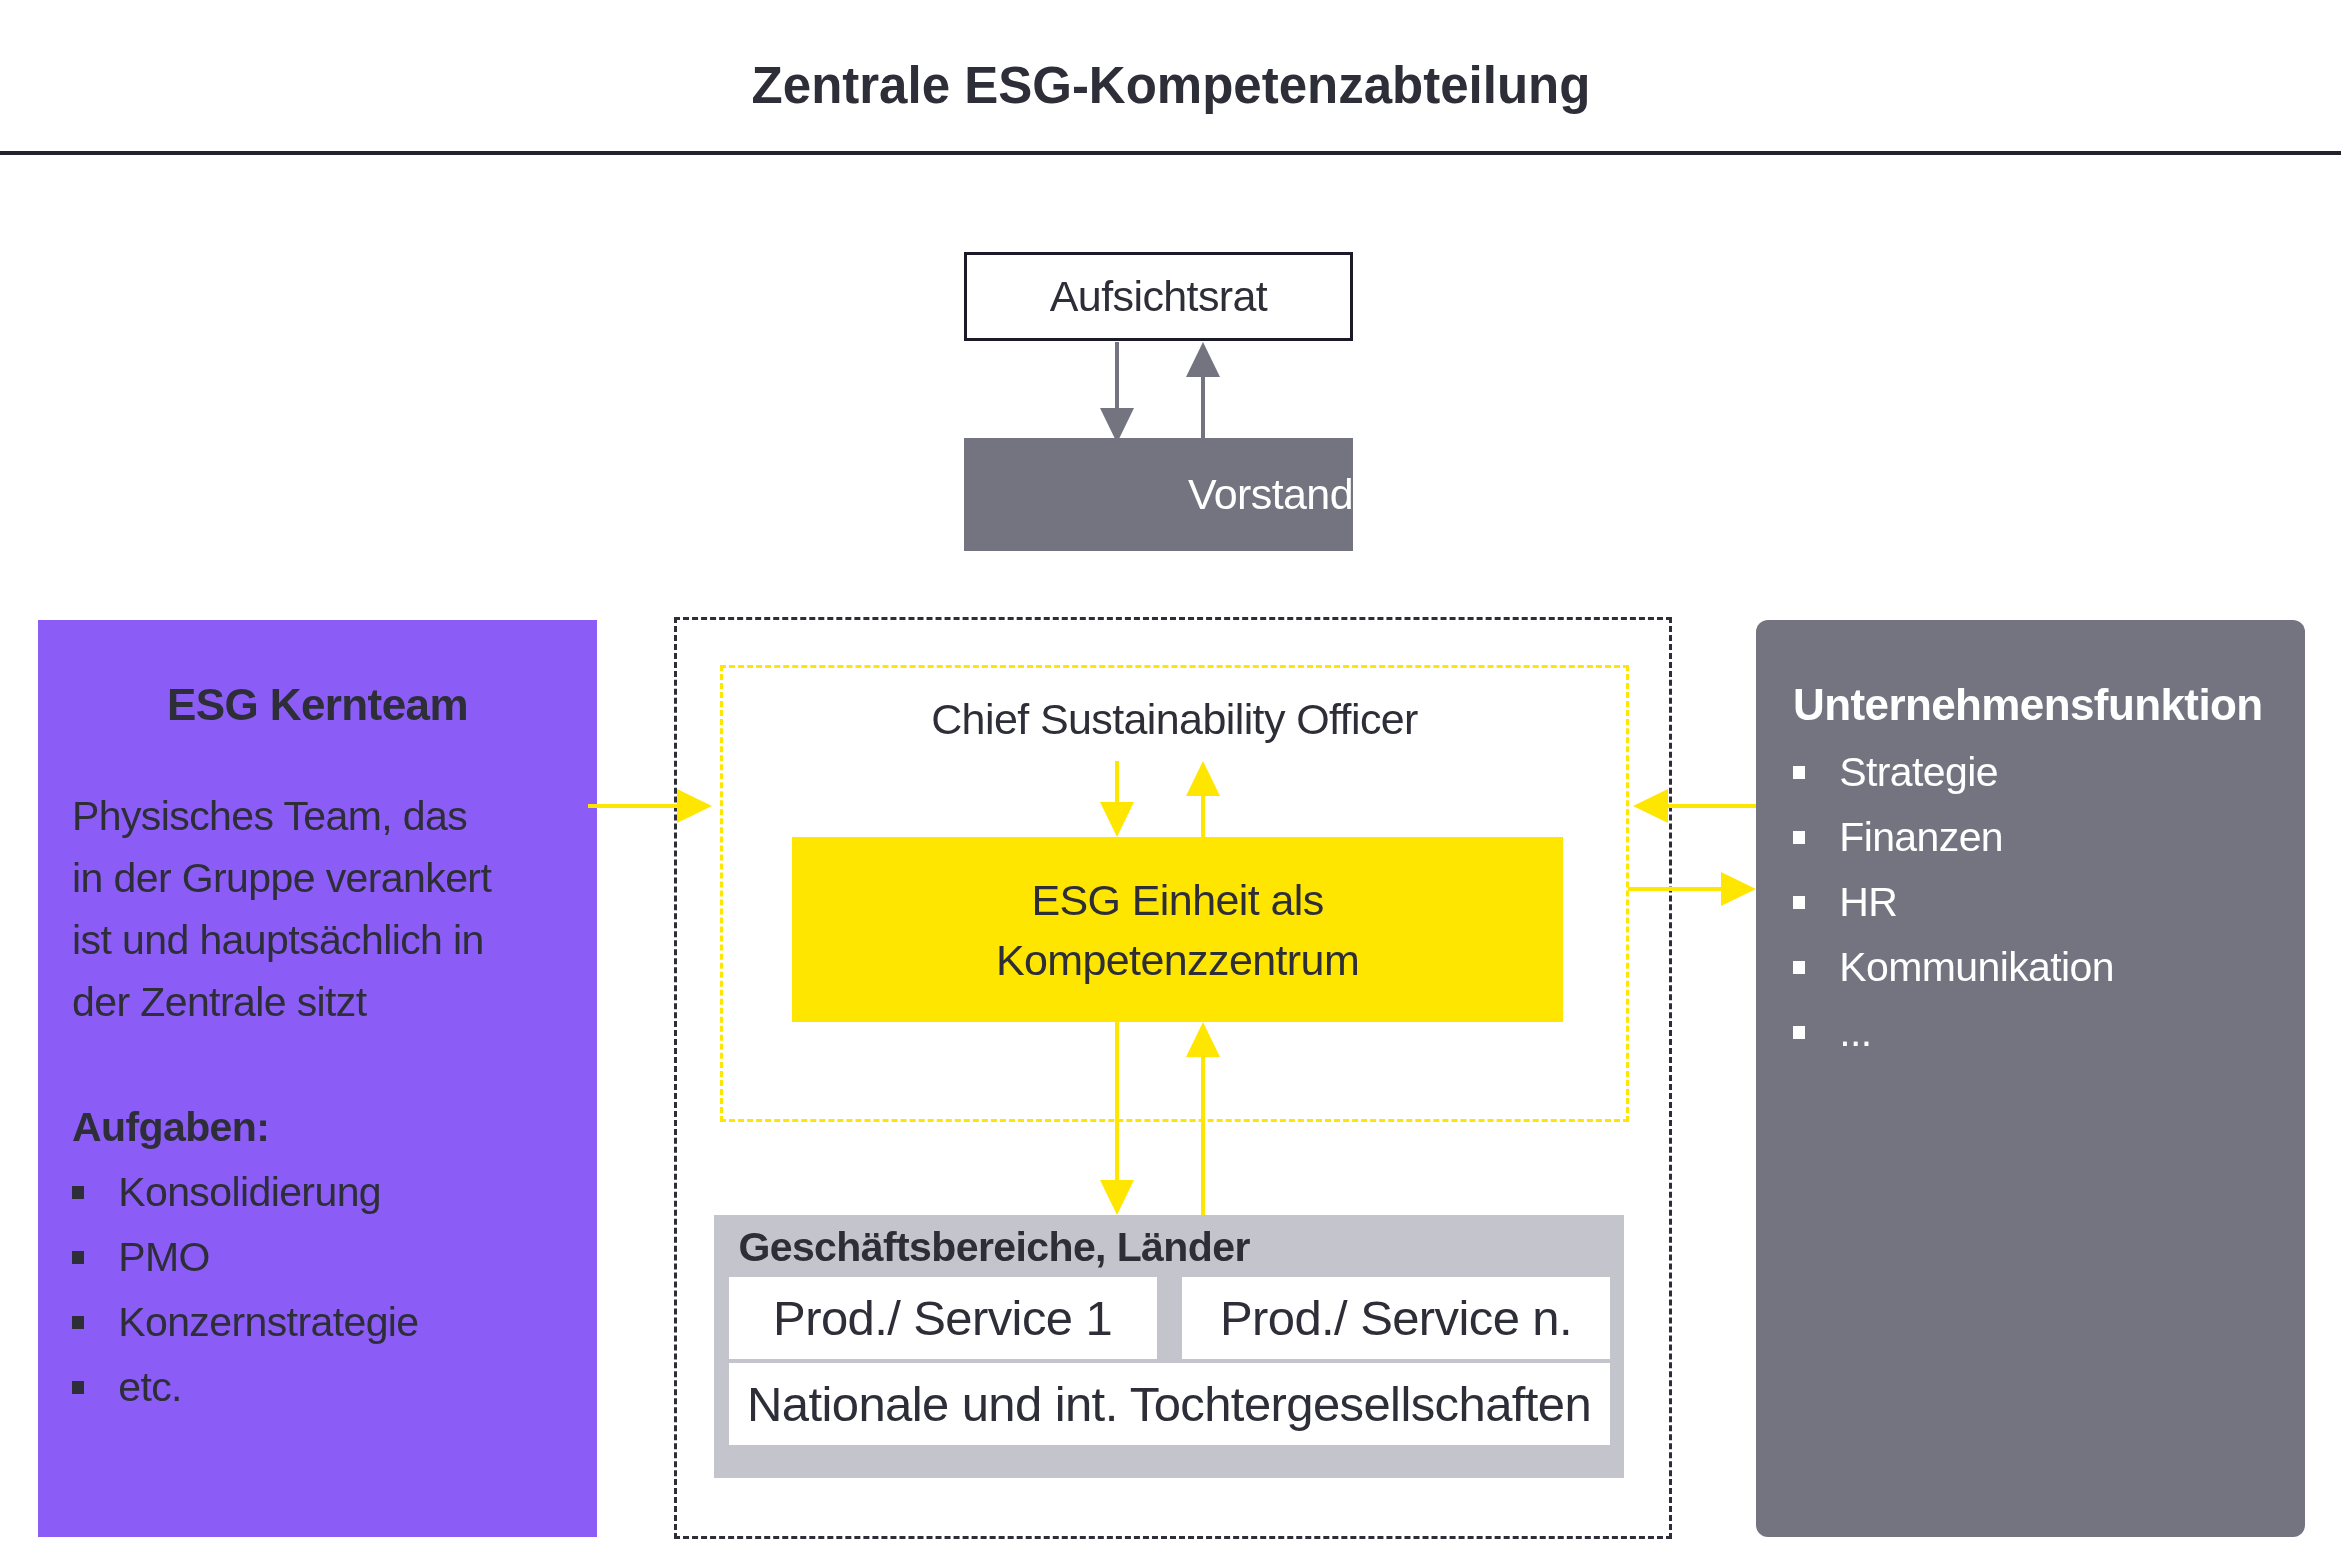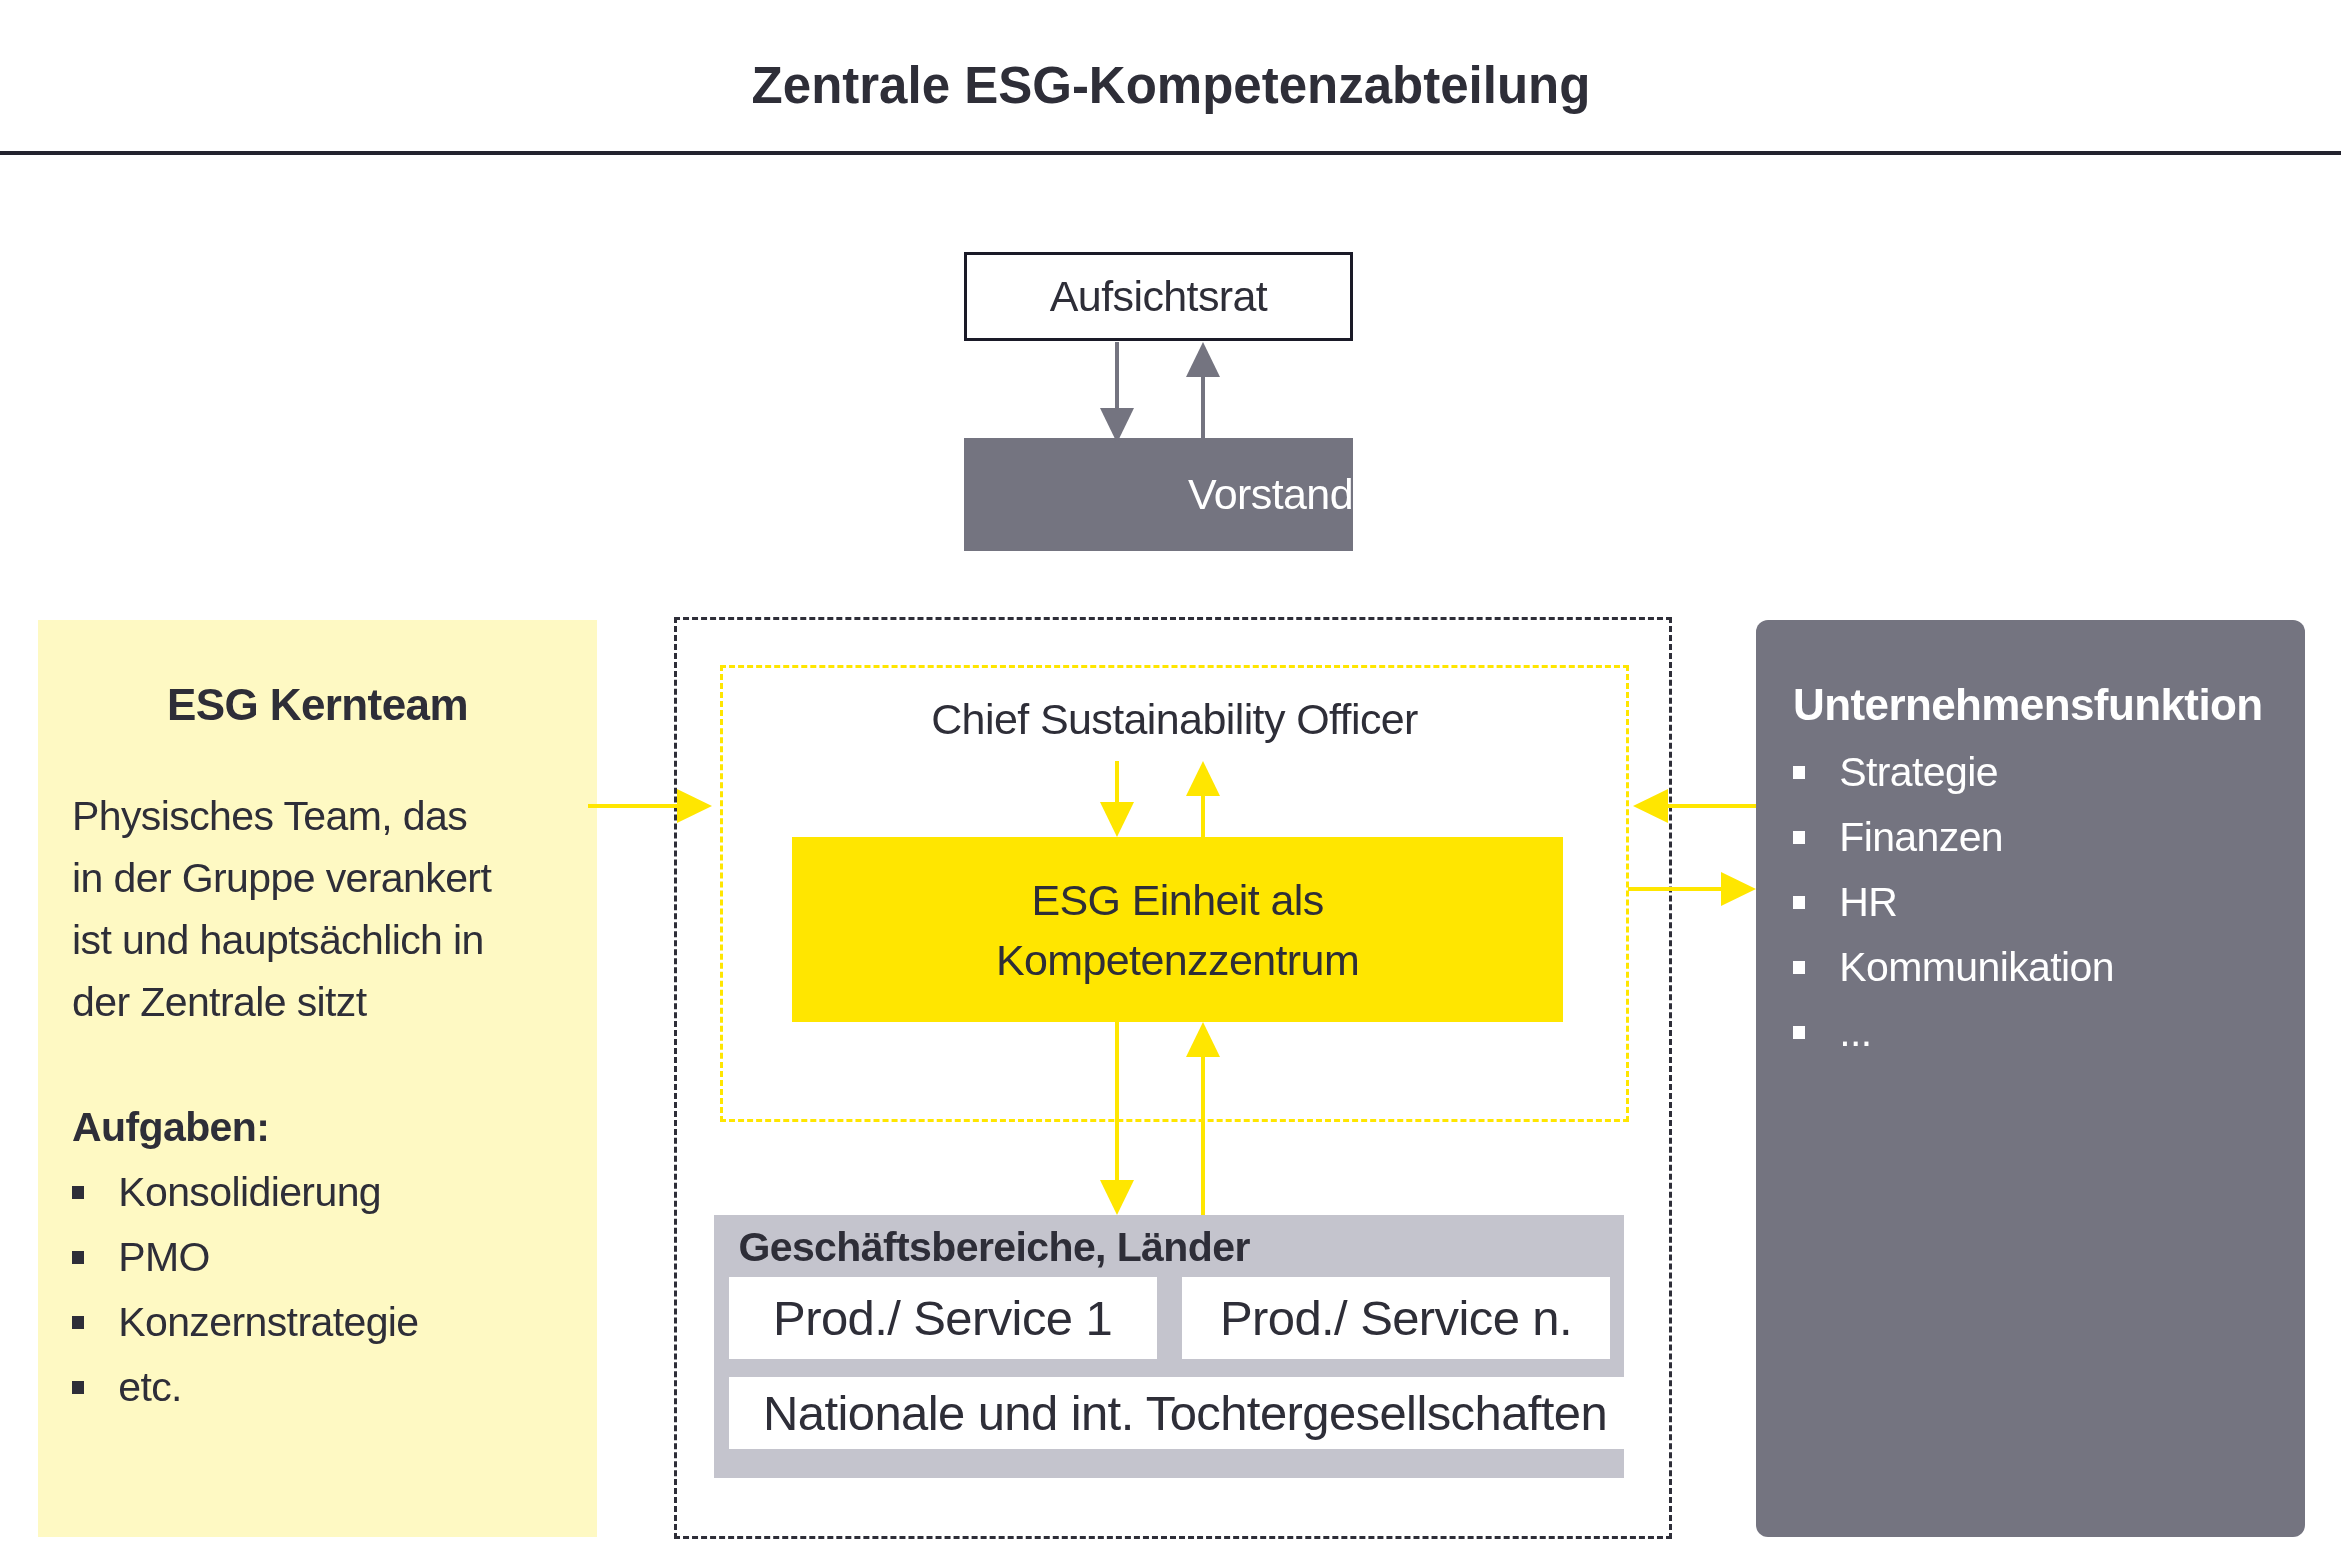--- a/index.html
+++ b/index.html
@@ -11,21 +11,21 @@
   .divider{position:absolute;left:0;top:151px;width:2342px;height:4.3px;background:#23232E;}
 
   
   .aufsichtsrat{position:absolute;left:964px;top:252px;width:389px;height:89px;
     background:#ffffff;border:3.7px solid #1A1A28;box-sizing:border-box;
     display:flex;align-items:center;justify-content:center;font-size:43px;}
   .vorstand{position:absolute;left:964px;top:438px;width:389px;height:113px;
     background:#747480;color:#ffffff;display:flex;align-items:center;justify-content:flex-end;font-size:43px;}
 
   
-  .left-panel{position:absolute;left:38px;top:620px;width:559px;height:917px;background:#fef9c3;}
+  .left-panel{position:absolute;left:38px;top:620px;width:559px;height:917px;background:#8b5cf6;}
   .lp-heading{position:absolute;top:60px;left:0;width:100%;text-align:center;font-size:44px;font-weight:700;}
   .lp-desc{position:absolute;top:145px;left:34px;font-size:41px;line-height:62px;white-space:nowrap;margin-top:20px;}
   .lp-tasks-heading{position:absolute;top:484px;left:34px;font-size:41px;font-weight:700;}
   .lp-tasks{position:absolute;top:540px;left:34px;right:18.3px;}
   .task-row{display:flex;align-items:center;height:65px;font-size:41px;}
   .sq{width:12.2px;height:12.2px;background:#2E2E38;margin-right:34px;flex:none;}
 
   .dashed-outer{position:absolute;left:674px;top:617px;width:998px;height:922px;
     border:3px dashed #2E2E38;box-sizing:border-box;z-index:1;}
   .dashed-yellow{position:absolute;left:720px;top:665px;width:909px;height:457px;
@@ -33,21 +33,21 @@
   .cso{position:absolute;left:720px;top:695px;width:909px;text-align:center;font-size:43px;z-index:2;}
   .esg-box{position:absolute;left:792px;top:837px;width:771px;height:185px;background:#FFE600;
     display:flex;flex-direction:column;align-items:center;justify-content:center;
     font-size:43px;line-height:60px;text-align:left;z-index:2;}
 
   .biz-box{position:absolute;left:714px;top:1215px;width:910px;height:263px;background:#C4C4CD;z-index:2;}
   .biz-heading{position:absolute;top:8.5px;left:24.4px;font-size:41px;font-weight:700;}
   .biz-item{position:absolute;background:#ffffff;display:flex;align-items:center;justify-content:center;font-size:49px;}
   .biz-a{top:62px;left:14.6px;width:428px;height:82px;}
   .biz-b{top:62px;left:468px;width:428px;height:82px;}
-  .biz-c{top:162px;left:14.6px;width:881px;height:72px;padding-left:16px;}
+  .biz-c{top:148px;left:14.6px;width:881px;height:82px;}
 
   .right-panel{position:absolute;left:1756px;top:620px;width:549px;height:917px;
     background:#747480;color:#ffffff;border-radius:12px;}
   .rp-heading{position:absolute;top:60px;left:37px;font-size:44px;font-weight:700;}
   .rp-items{position:absolute;top:120px;left:37px;right:18.3px;}
   .rp-row{display:flex;align-items:center;height:65px;font-size:41px;}
   .sq-w{width:12.2px;height:12.2px;background:#ffffff;margin-right:34px;flex:none;}
 
   
   .gray{--c:#747480;}

